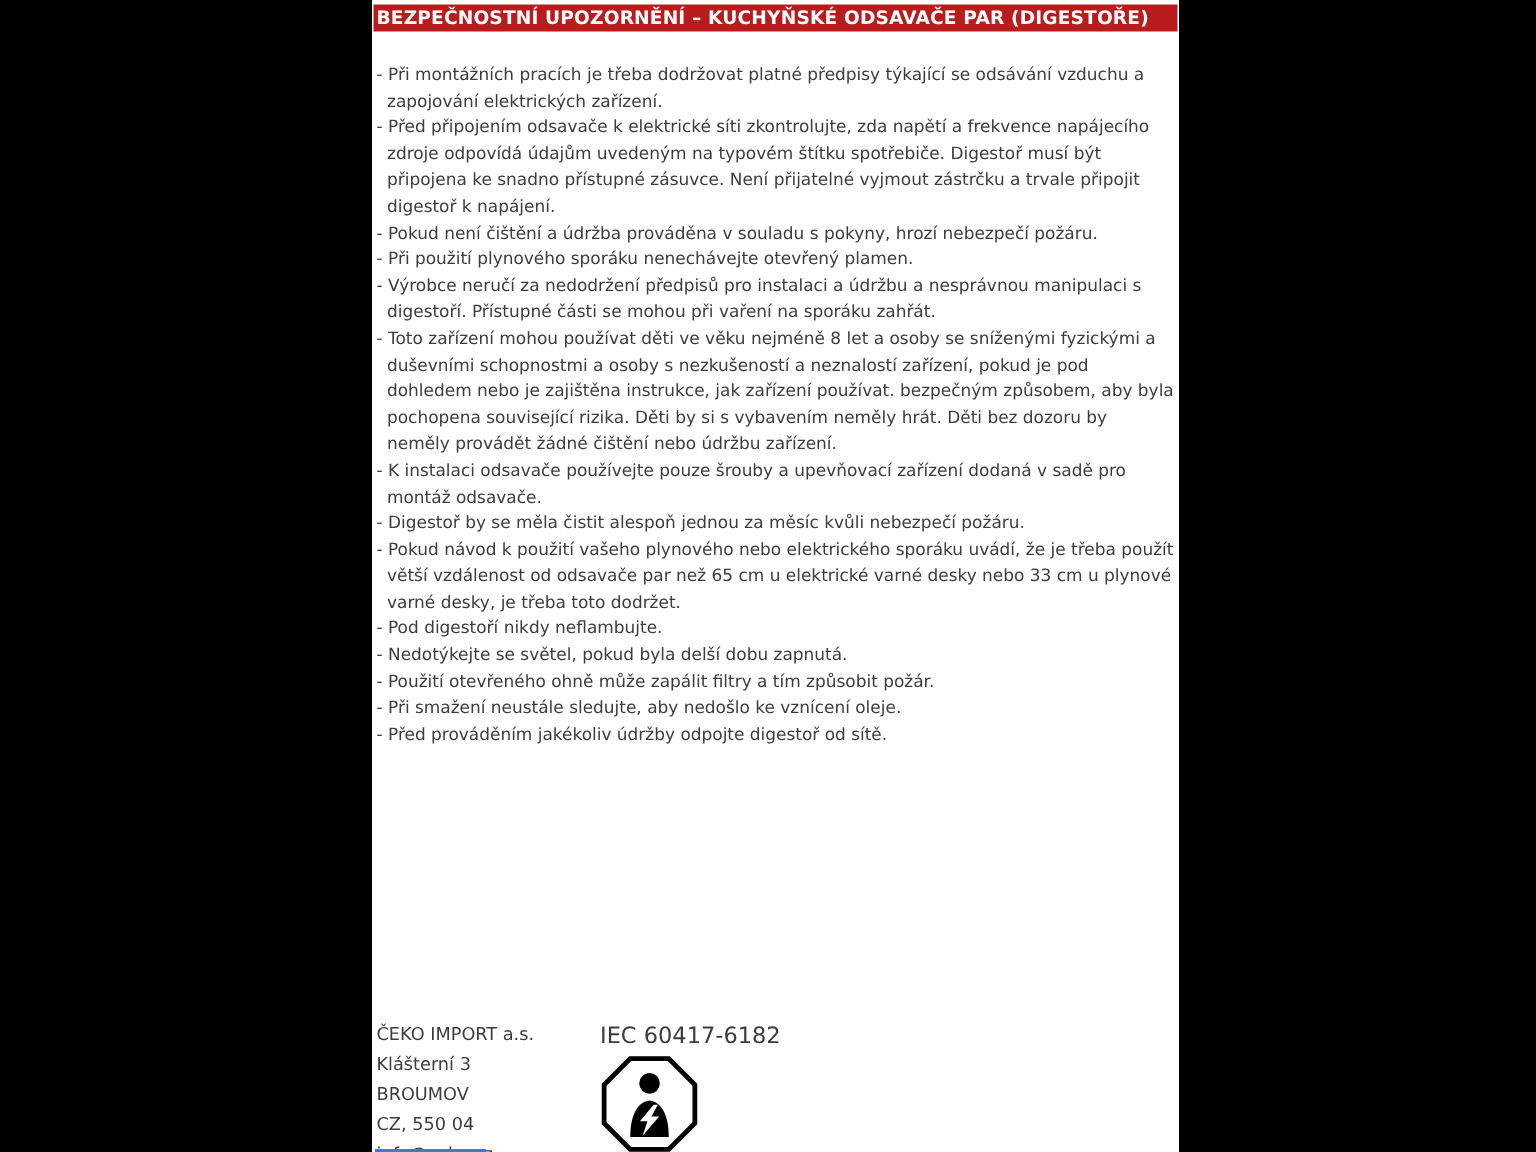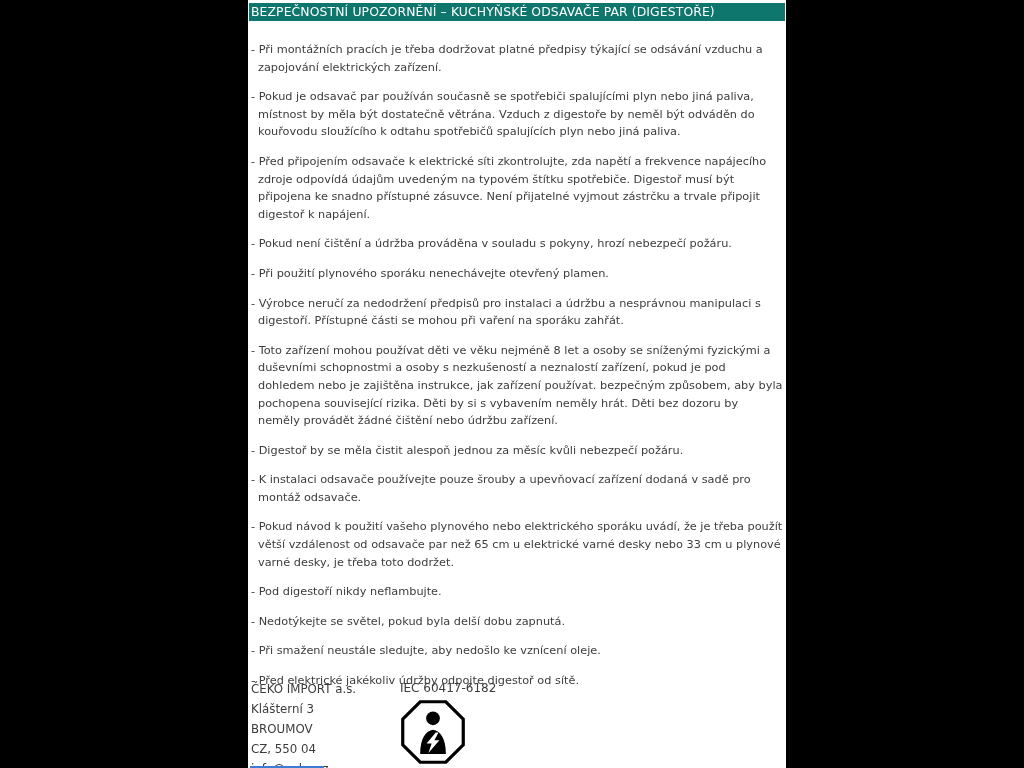--- a/index.html
+++ b/index.html
@@ -18,39 +18,38 @@
   .page {
     position: absolute;
     left: 248px; top: 0;
     width: 538px; height: 768px;
     background: #ffffff;
     color: #3c3c3c;
     overflow: hidden;
   }
   .title {
     margin: 3px 1px 0 1px;
-    background: #0f766e;
+    background: #b91c1c;
     color: #ffffff;
-    font-weight: normal;
+    font-weight: bold;
     font-size: 12.4px;
     line-height: 15px;
     padding: 1px 2px 2px 2px;
     letter-spacing: 0.1px;
     white-space: nowrap;
   }
   .list {
     margin: 20px 3px 0 3px;
     font-size: 11.3px;
     line-height: 17.6px;
     color: #3c3c3c;
   }
   .item {
     padding-left: 7px;
     text-indent: -7px;
-    margin-top: 12px;
   }
   .footer-company {
     position: absolute;
     left: 3px; top: 679px;
     font-size: 11.8px;
     line-height: 20px;
     color: #3c3c3c;
   }
   .email { color: #3c3c3c; text-decoration: none; }
   .email-underline {
@@ -58,53 +57,53 @@
     left: 2px; top: 766px;
     width: 74px; height: 2px;
     background: #3e7bd6;
   }
   .symbol-block {
     position: absolute;
     left: 152px; top: 681px;
     width: 80px;
   }
   .symbol-label {
-    font-size: 12px;
+    font-size: 15px;
     color: #3c3c3c;
     white-space: nowrap;
   }
   .symbol-icon {
     display: block;
     margin-top: 4px;
     margin-left: 0;
   }
 </style>
 </head>
 <body>
 
 <div class="canvas">
   <div class="page">
 
     <div class="title">BEZPEČNOSTNÍ UPOZORNĚNÍ – KUCHYŇSKÉ ODSAVAČE PAR (DIGESTOŘE)</div>
 
     <div class="list">
       <div class="item">- Při montážních pracích je třeba dodržovat platné předpisy týkající se odsávání vzduchu a zapojování elektrických zařízení.</div>
-      <div class="item">- Pokud je odsavač par používán současně se spotřebiči spalujícími plyn nebo jiná paliva, místnost by měla být dostatečně větrána. Vzduch z digestoře by neměl být odváděn do kouřovodu sloužícího k odtahu spotřebičů spalujících plyn nebo jiná paliva.</div>
       <div class="item">- Před připojením odsavače k elektrické síti zkontrolujte, zda napětí a frekvence napájecího zdroje odpovídá údajům uvedeným na typovém štítku spotřebiče. Digestoř musí být připojena ke snadno přístupné zásuvce. Není přijatelné vyjmout zástrčku a trvale připojit digestoř k napájení.</div>
       <div class="item">- Pokud není čištění a údržba prováděna v souladu s pokyny, hrozí nebezpečí požáru.</div>
       <div class="item">- Při použití plynového sporáku nenechávejte otevřený plamen.</div>
       <div class="item">- Výrobce neručí za nedodržení předpisů pro instalaci a údržbu a nesprávnou manipulaci s digestoří. Přístupné části se mohou při vaření na sporáku zahřát.</div>
       <div class="item">- Toto zařízení mohou používat děti ve věku nejméně 8 let a osoby se sníženými fyzickými a duševními schopnostmi a osoby s nezkušeností a neznalostí zařízení, pokud je pod dohledem nebo je zajištěna instrukce, jak zařízení používat. bezpečným způsobem, aby byla pochopena související rizika. Děti by si s vybavením neměly hrát. Děti bez dozoru by neměly provádět žádné čištění nebo údržbu zařízení.</div>
+      <div class="item">- K instalaci odsavače používejte pouze šrouby a upevňovací zařízení dodaná v sadě pro montáž odsavače.</div>
       <div class="item">- Digestoř by se měla čistit alespoň jednou za měsíc kvůli nebezpečí požáru.</div>
-      <div class="item">- K instalaci odsavače používejte pouze šrouby a upevňovací zařízení dodaná v sadě pro montáž odsavače.</div>
       <div class="item">- Pokud návod k použití vašeho plynového nebo elektrického sporáku uvádí, že je třeba použít větší vzdálenost od odsavače par než 65 cm u elektrické varné desky nebo 33 cm u plynové varné desky, je třeba toto dodržet.</div>
       <div class="item">- Pod digestoří nikdy neflambujte.</div>
       <div class="item">- Nedotýkejte se světel, pokud byla delší dobu zapnutá.</div>
+      <div class="item">- Použití otevřeného ohně může zapálit filtry a tím způsobit požár.</div>
       <div class="item">- Při smažení neustále sledujte, aby nedošlo ke vznícení oleje.</div>
-      <div class="item">- Před elektrické jakékoliv údržby odpojte digestoř od sítě.</div>
+      <div class="item">- Před prováděním jakékoliv údržby odpojte digestoř od sítě.</div>
     </div>
 
     <div class="footer-company">
       <div>ČEKO IMPORT a.s.</div>
       <div>Klášterní 3</div>
       <div>BROUMOV</div>
       <div>CZ, 550 04</div>
       <div class="email">info@ceko.cz</div>
     </div>
 

